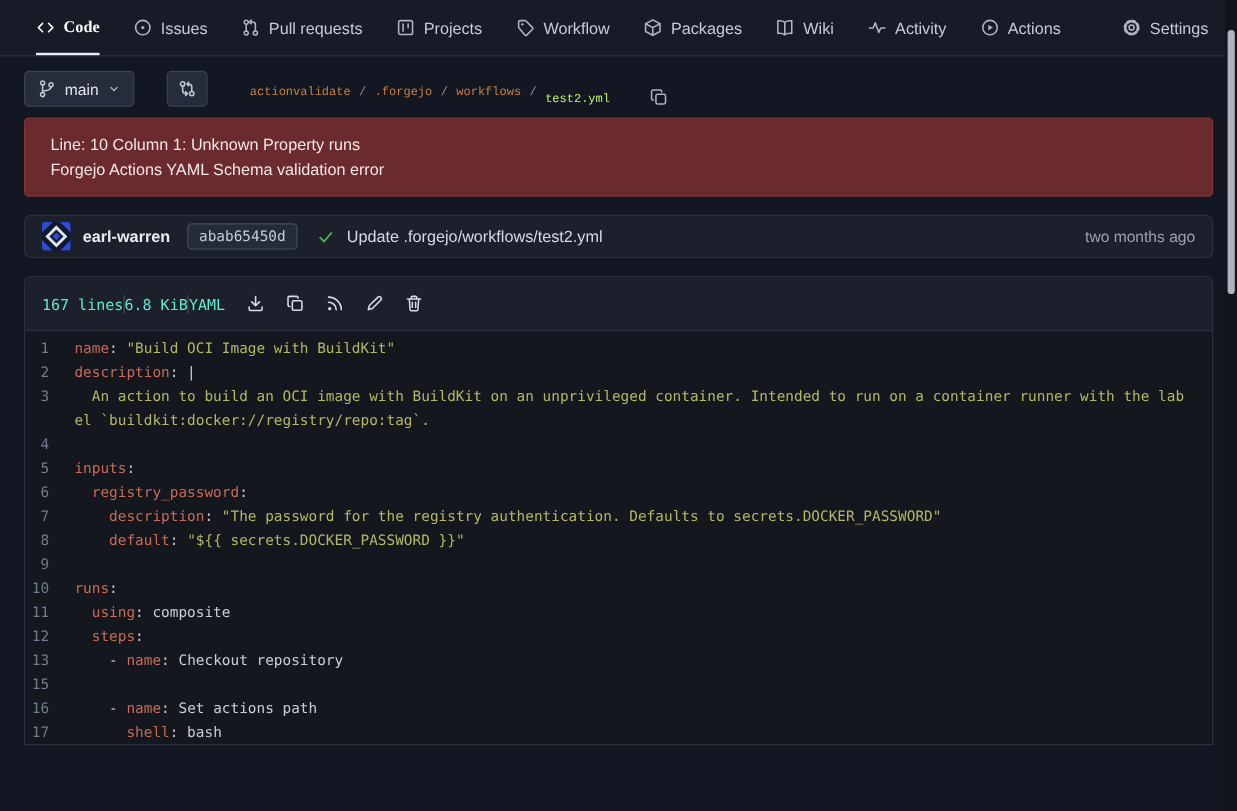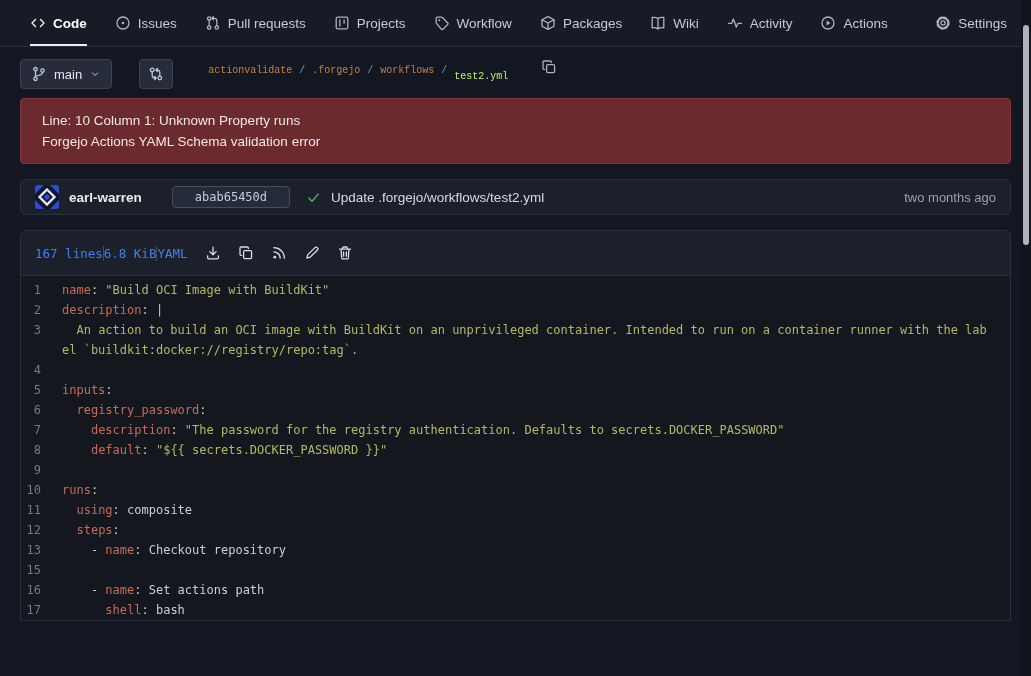--- a/index.html
+++ b/index.html
@@ -19,26 +19,26 @@
     border-bottom:1px solid var(--border,#2a303d);
     padding:0 24px 0 30px; gap:28px;
   }
   .nav-item {
     display:flex; align-items:center; gap:7px;
     font-size:13.5px; color:#c6cbd5; cursor:pointer;
     border-bottom:2px solid transparent; padding-top:2px;
     white-space:nowrap;
   }
   .nav-item .ic { color:#aeb4c0; }
-  .nav-item.active { color:#ffffff; font-weight:700; border-bottom-color:#eceef2; }
+  .nav-item.active { color:#ffffff; font-weight:700; border-bottom-color:#eceef2;font-family:Liberation Serif, serif; }
   .nav-item.active .ic { color:#ffffff; }
   .nav-item.right { margin-left:auto; }
 
   
-  .toolbar-row { display:flex; align-items:flex-start; margin:12px 20px 9px; gap:27px; }
+  .toolbar-row { display:flex; align-items:flex-end; margin:12px 20px 9px; gap:27px; }
   .btn {
     display:flex; align-items:center; gap:7px;
     background:#262c39; border:1px solid #3a4150; border-radius:4px;
     color:#e2e5ea; font-size:13px; height:30px; padding:0 10px; cursor:pointer;
   }
   .btn .ic { color:#c3c9d3; }
   .btn.icon-only { width:34px; justify-content:center; padding:0; }
   .breadcrumb { display:flex; align-items:center; gap:7px; font-size:10px; margin-left:8px;font-family:Liberation Mono, monospace; }
   .breadcrumb a { color:var(--accent-link,#c9803f); text-decoration:none; cursor:pointer; }
   .breadcrumb .sep { color:#8b93a2; }
@@ -62,42 +62,42 @@
     background:var(--panel-bg,#1b202b);
     border:1px solid var(--border,#2a303d);
     border-radius:6px;
     display:flex; align-items:center; padding:0 14px; gap:10px;
   }
   .avatar { width:24px; height:24px; border-radius:3px; overflow:hidden; flex:none; }
   .author { font-weight:700; font-size:13.5px; color:#e9ecf1; }
   .hash-badge {
     font-family:"DejaVu Sans Mono", monospace; font-size:12px;
     color:#c6ccd7; background:#252b38; border:1px solid #454d5e;
-    border-radius:4px; padding:3px 22px; cursor:pointer; margin-left:20px;text-align:center;
+    border-radius:4px; padding:3px 9px; cursor:pointer; margin-left:4px;text-align:center;
   }
   .commit-check { color:var(--success,#4fae58); margin-left:6px; }
   .commit-msg { font-size:13.5px; color:#d6dae2; cursor:pointer; }
   .commit-time { margin-left:auto; color:#99a1ae; font-size:13px; }
 
   
   .file-box {
     margin:0 20px;
     border:1px solid var(--border,#2a303d);
     border-radius:6px 6px 0 0;
     background:var(--code-bg,#14171e);
     overflow:hidden;
   }
   .file-header {
     height:45px; background:var(--panel-bg,#1b202b);
     border-bottom:1px solid var(--border,#2a303d);
     display:flex; align-items:center; padding:0 14px;
   }
   .file-meta {
     display:flex; align-items:flex-end; gap:0;
-    font-family:"DejaVu Sans Mono", monospace; font-size:12.5px; color:#3b82f6;
+    font-family:"DejaVu Sans Mono", monospace; font-size:12.5px; color:#5eead4;
   }
   .file-meta .divider { width:1px; height:15px; background:#454d5c; }
   .btn-group {
     margin-left:auto; display:flex;
     border:1px solid #3c4353; border-radius:5px; overflow:hidden;
     background:#272d3a;
   }
   .btn-group button {
     background:transparent; border:none; border-left:1px solid #3c4353;
     color:#c6cbd5; font-size:12.5px; padding:7px 14px; cursor:pointer;

